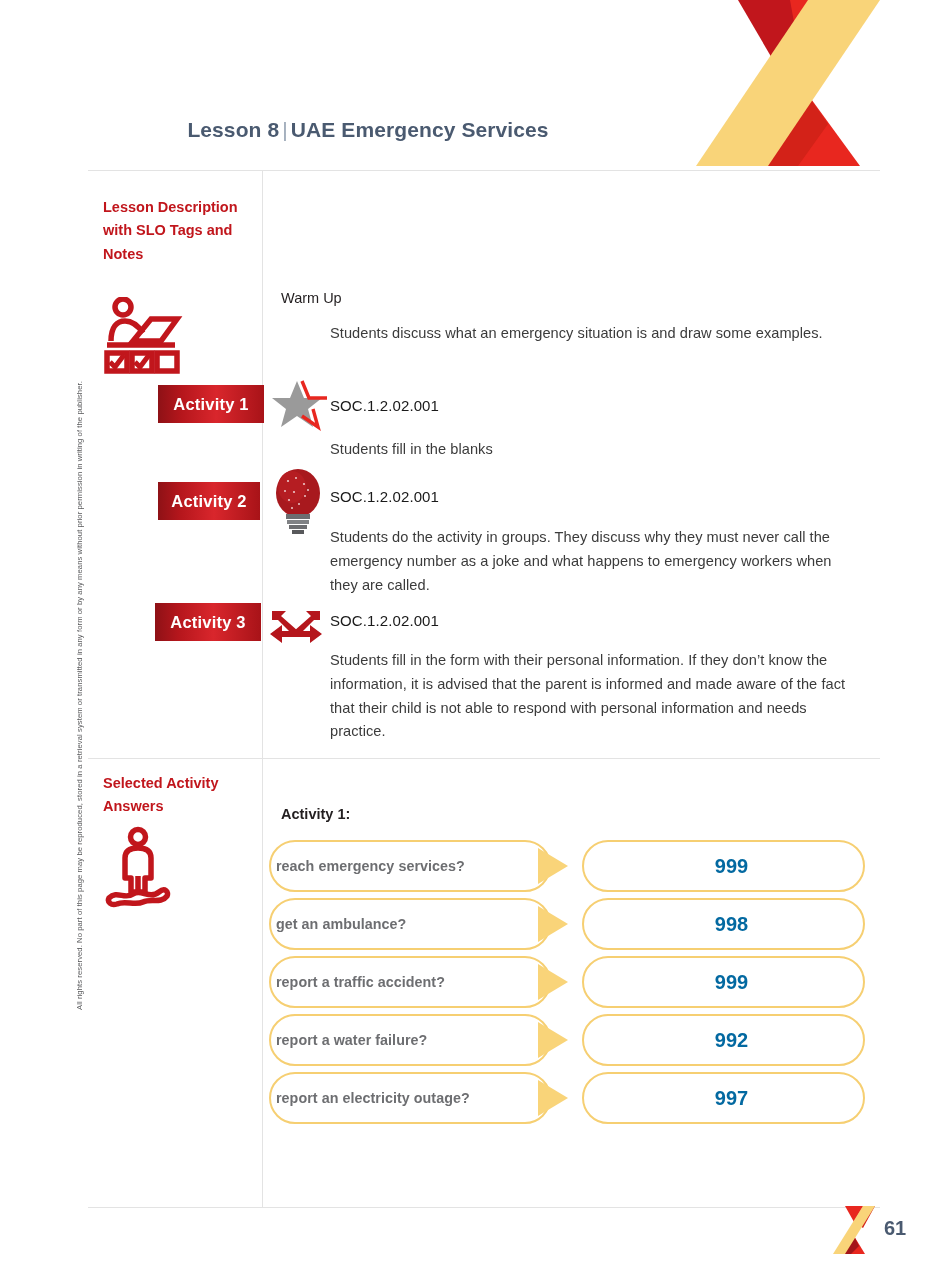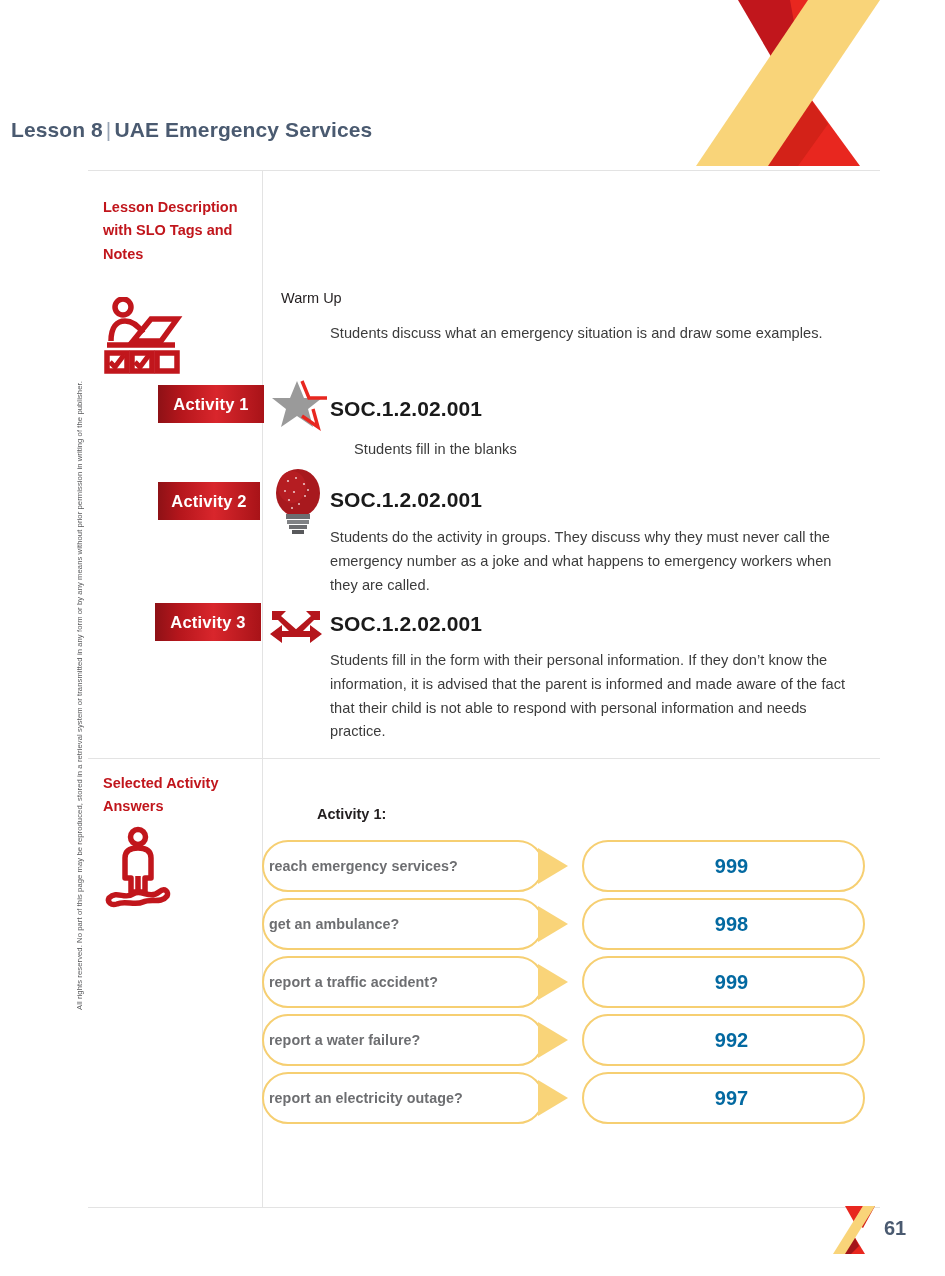--- a/index.html
+++ b/index.html
@@ -23,23 +23,23 @@
     left: 690px;
     width: 190px;
     height: 166px;
   }
   .logo-top svg, .logo-foot svg { display: block; }
 
   
   .page-header {
     position: absolute;
     top: 118px;
-    left: 11px;
+    left: 18px;
     width: 700px;
-    text-align: left;
+    text-align: center;
   }
   .page-header .title {
     font-size: 21px;
     font-weight: bold;
     color: #4a5a70;
     letter-spacing: 0.1px;
     white-space: nowrap;
   }
   .page-header .bar {
     color: #9aa6b6;
@@ -172,42 +172,41 @@
     align-items: center;
     justify-content: center;
     letter-spacing: 0.2px;
     text-align: right;
   }
   .act-icon {
     position: absolute;
   }
   .act-slo {
     position: absolute;
-    font-size: 21px;
-    font-weight: bold;
+    font-size: 15px;
+    font-weight: normal;
     color: #1a1a1a;
     letter-spacing: 0.1px;
   }
   .act-desc {
     position: absolute;
     font-size: 14.6px;
     color: #3b3b3b;
     line-height: 1.63;
     letter-spacing: 0.05px;
   }
 
   
   .ans-title {
     position: absolute;
     left: 281px;
     top: 806px;
     font-size: 14.5px;
     font-weight: bold;
     color: #231f20;
-    margin-left: 36px;
   }
   .ans-list {
     position: absolute;
     left: 262px;
     top: 840px;
     width: 620px;
   }
   .ans-row {
     position: relative;
     height: 58px;
@@ -218,21 +217,21 @@
     top: 0;
     height: 52px;
     border: 2px solid #f6cf72;
     border-radius: 26px;
     background: #ffffff;
     box-sizing: border-box;
     display: flex;
     align-items: center;
   }
   .pill-q {
-    left: 0;
+    left: 7px;
     width: 282px;
     padding-left: 5px;
   }
   .pill-q span {
     font-size: 14.3px;
     font-weight: bold;
     color: #6d6e71;
     letter-spacing: 0.05px;
   }
   .pill-a {
@@ -327,21 +326,21 @@
 <div class="activity-row" style="top:385px">
   <div class="act-badge" style="left:158px; top:0; width:106px;">Activity 1</div>
   <div class="act-icon" style="left:272px; top:-6px;">
     <svg width="56" height="52" viewBox="0 0 56 52">
       <polygon points="25,2 32,19 50,19 36,30 41,48 25,37 9,48 14,30 0,19 18,19" fill="#9a9a9a"></polygon>
       <polyline points="30,2 37,19 55,19" fill="none" stroke="#e8271f" stroke-width="3.4"></polyline>
       <polyline points="41,30 46,48 30,37" fill="none" stroke="#e8271f" stroke-width="3.4"></polyline>
     </svg>
   </div>
   <div class="act-slo" style="left:330px; top:12px;">SOC.1.2.02.001</div>
-  <div class="act-desc" style="left:330px; top:53px; width:520px;margin-left:24px;">Students fill in the blanks</div>
+  <div class="act-desc" style="left:330px; top:53px; width:520px;">Students fill in the blanks</div>
 </div>
 
 <div class="activity-row" style="top:482px">
   <div class="act-badge" style="left:158px; top:0; width:102px;">Activity 2</div>
   <div class="act-icon" style="left:274px; top:-15px;">
     <svg width="48" height="68" viewBox="0 0 48 68">
       <ellipse cx="24" cy="26" rx="22" ry="24" fill="#a8191e"></ellipse>
       <ellipse cx="18" cy="20" rx="14" ry="16" fill="#b51d22"></ellipse>
       <path d="M12 47 h24 v5 h-24 z" fill="#6d6e71"></path>
       <path d="M13 53 h22 v4 h-22 z" fill="#808285"></path>

